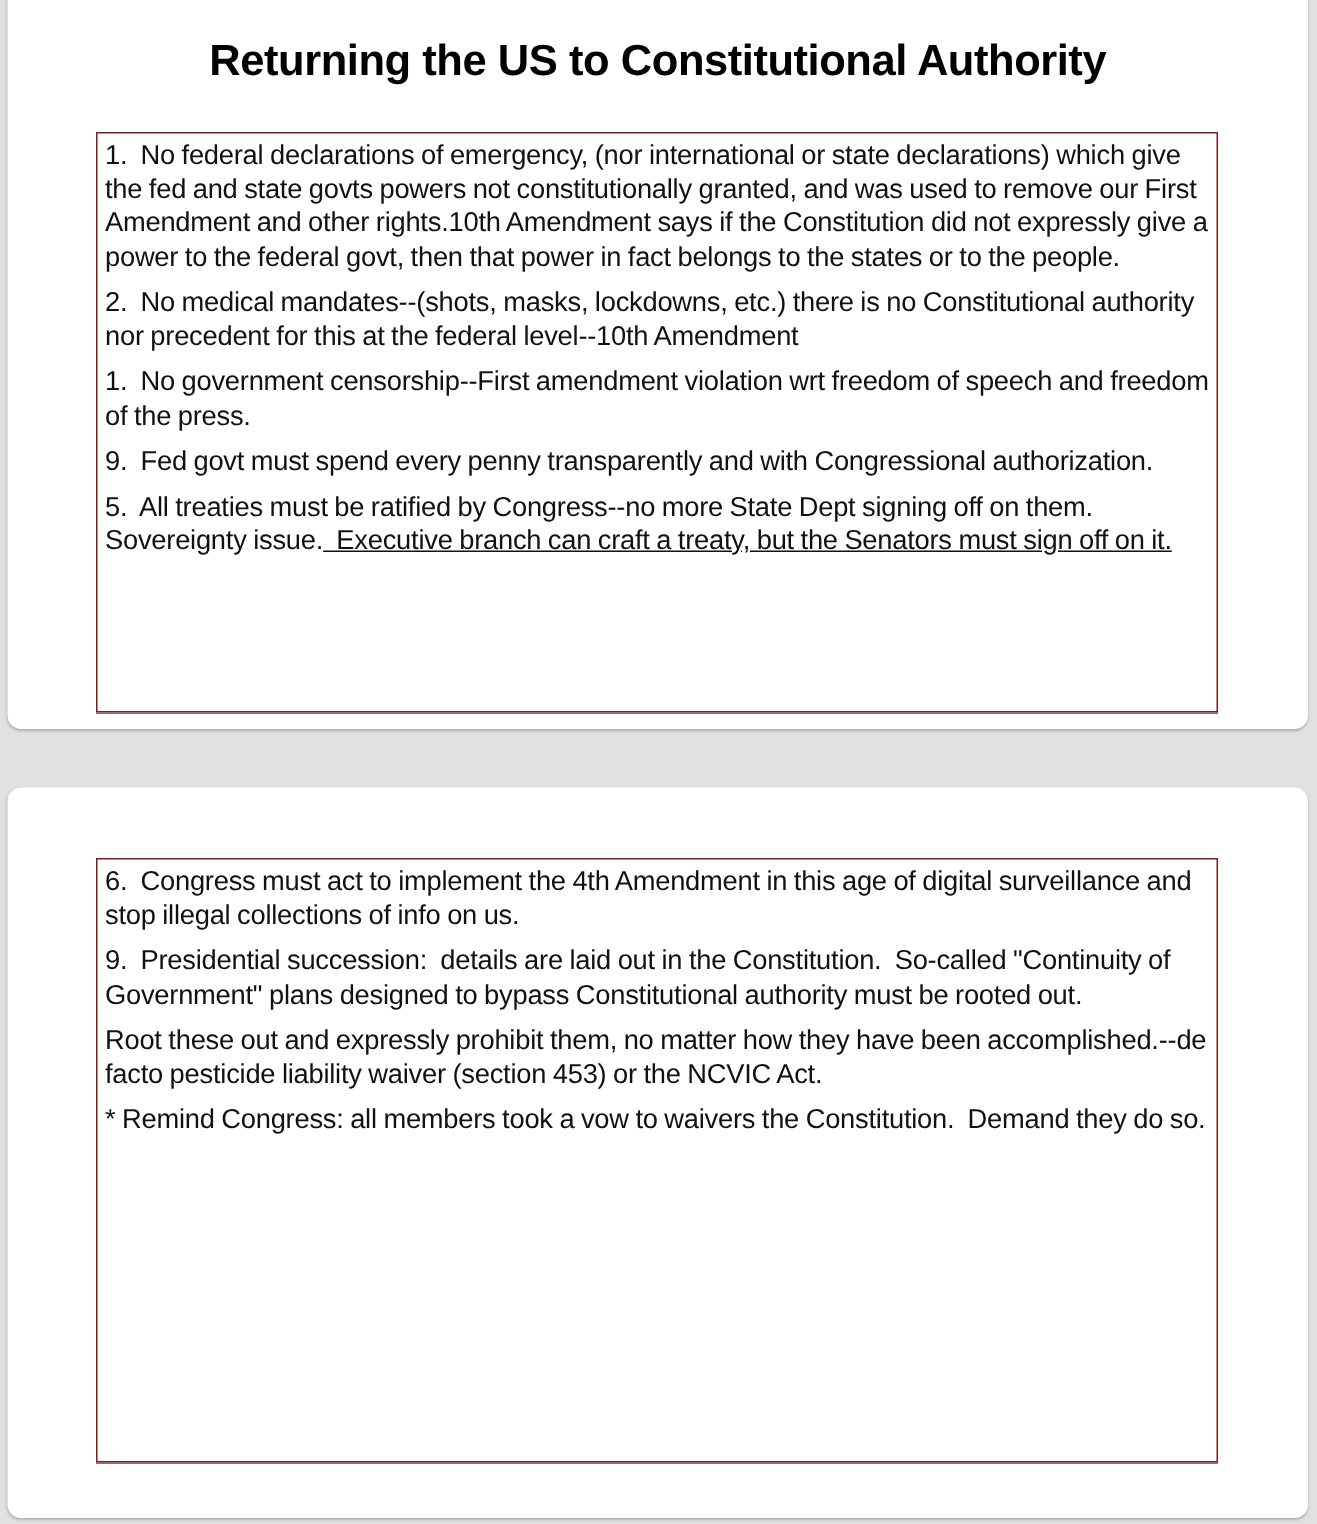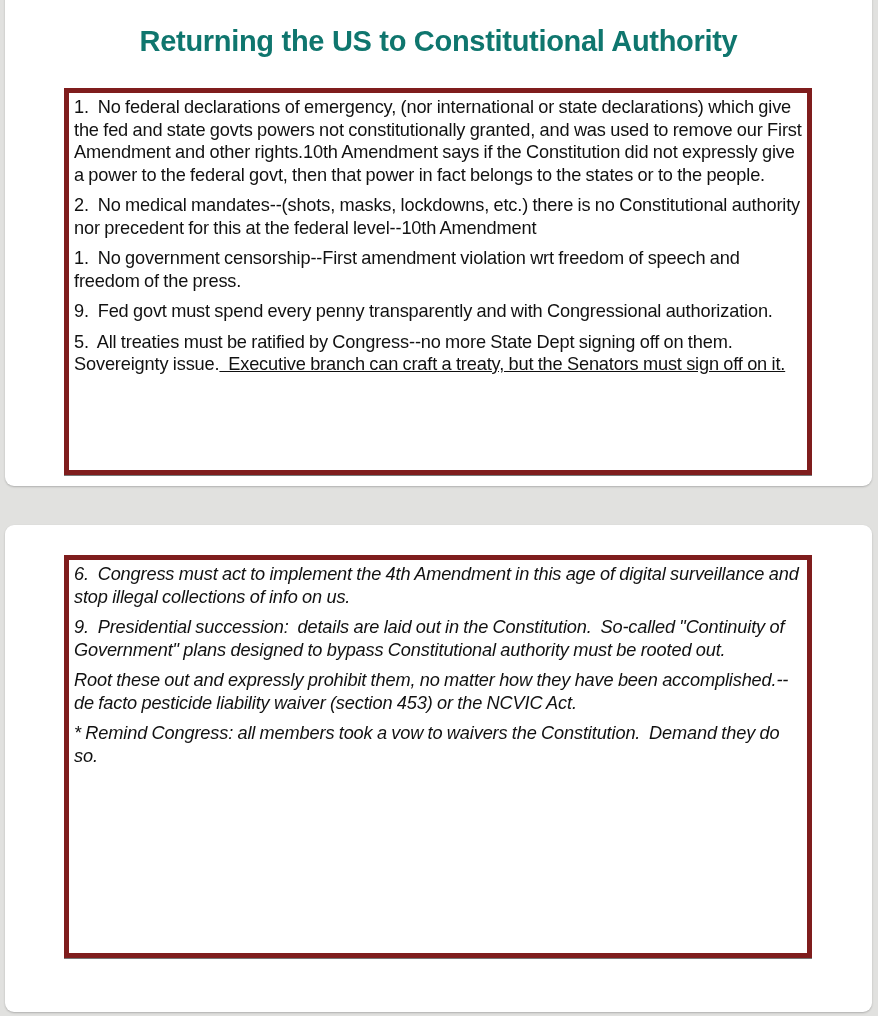--- a/index.html
+++ b/index.html
@@ -27,37 +27,37 @@
 
     .title {
       position: absolute;
       left: 0;
       right: 0;
       top: 25px;
       text-align: center;
       font-family: "Liberation Sans", sans-serif;
       font-weight: bold;
       font-size: 29px;
-      color: #0f766e;
+      color: #000000;
       letter-spacing: -0.3px;
     }
     #card-1 .title { top: 35px; }
 
     .text-box {
       position: absolute;
       left: 59px;
       width: 748px;
-      border: 5px solid #7f1d1d;
+      border: 1px solid #7f1d1d;
       box-shadow: 0 1px 0 #777777;
       padding: 3px 0 4px 5px;
       box-sizing: border-box;
       background: #ffffff;
     }
     #box-1 { top: 98px; height: 387px; }
-    #box-2 { top: 30px; height: 403px; font-style: italic; }
+    #box-2 { top: 47px; height: 403px; }
 
     .para {
       font-family: "Liberation Sans", sans-serif;
       font-size: 18.2px;
       line-height: 22.5px;
       color: #111111;
       margin: 0 0 8px 0;
       letter-spacing: -0.15px;
       white-space: normal;
       word-spacing: -0.5px;

